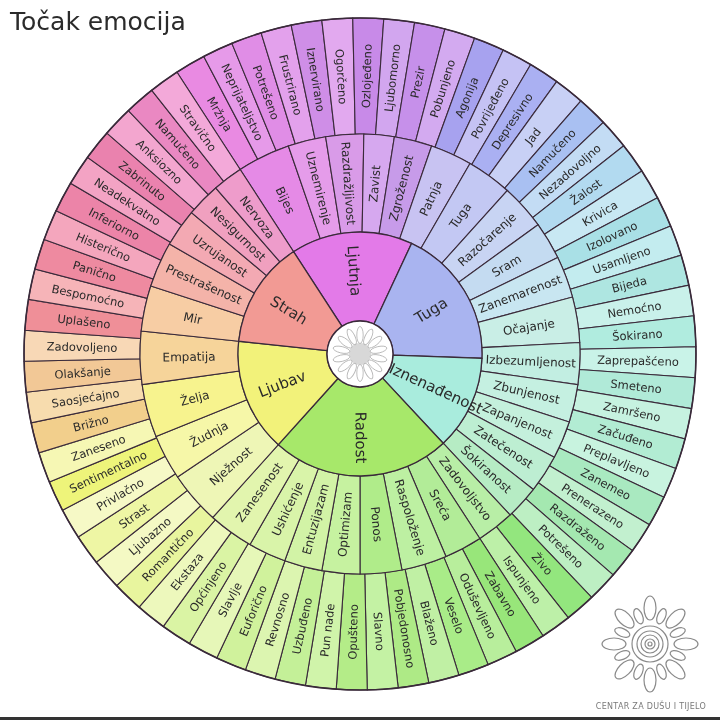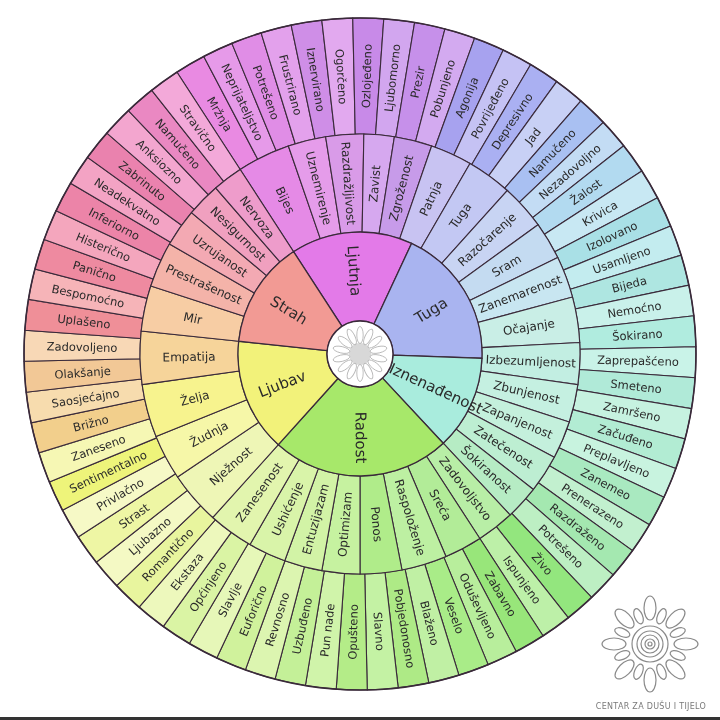--- a/index.html
+++ b/index.html
@@ -9,20 +9,21 @@
   #wheel { position:absolute; left:0; top:0; }
   .logo { position:absolute; left:588px; top:588px; width:124px; height:120px; }
   .logo-text { position:absolute; left:590px; top:702px; width:122px; text-align:center; font-size:8px; letter-spacing:0.3px; color:#7a7a7a; white-space:nowrap; }
   .bottom-bar { position:absolute; left:0; top:717px; width:720px; height:3px; background:#333; }
   text { font-family:"DejaVu Sans", sans-serif; fill:#2a2a2a; }
 </style>
 </head>
 <body>
 
 <div class="title">
+  <div>Točak emocija</div>
 </div>
 
 <svg id="wheel" width="720" height="720" viewBox="0 0 720 720">
   <g id="outer-ring">
       <path d="M177.0012842349509,72.20668917033754 A336,336 0 0 1 203.782530992625,56.52377846804325 L257.7147524356473,159.22390256836164 A220,220 0 0 0 240.17941229669404,169.49247505200674 Z" fill="#e98ae2" stroke="#3a2a3a" stroke-width="1.1"></path>
       <text x="219.51959886219248" y="114.10573809246563" font-size="11.5" text-anchor="middle" dominant-baseline="central" transform="rotate(419.6470588235294 219.51959886219248 114.10573809246563)">Mržnja</text>
       <path d="M203.782530992625,56.52377846804325 A336,336 0 0 1 231.89657011514183,43.37883000069809 L276.1227542420571,150.61709107188565 A220,220 0 0 0 257.7147524356473,159.22390256836164 Z" fill="#e69ae9" stroke="#3a2a3a" stroke-width="1.1"></path>
       <text x="242.25351347831705" y="102.16718857186396" font-size="11.5" text-anchor="middle" dominant-baseline="central" transform="rotate(424.94117647058823 242.25351347831705 102.16718857186396)">Neprijateljstvo</text>
       <path d="M231.89657011514183,43.37883000069809 A336,336 0 0 1 261.10354253343894,32.88399183384723 L295.2463671349898,143.74547084359045 A220,220 0 0 0 276.1227542420571,150.61709107188565 Z" fill="#e08de6" stroke="#3a2a3a" stroke-width="1.1"></path>
       <text x="265.9919996012028" y="92.3771878046187" font-size="11.5" text-anchor="middle" dominant-baseline="central" transform="rotate(430.2352941176471 265.9919996012028 92.3771878046187)">Potrešeno</text>

